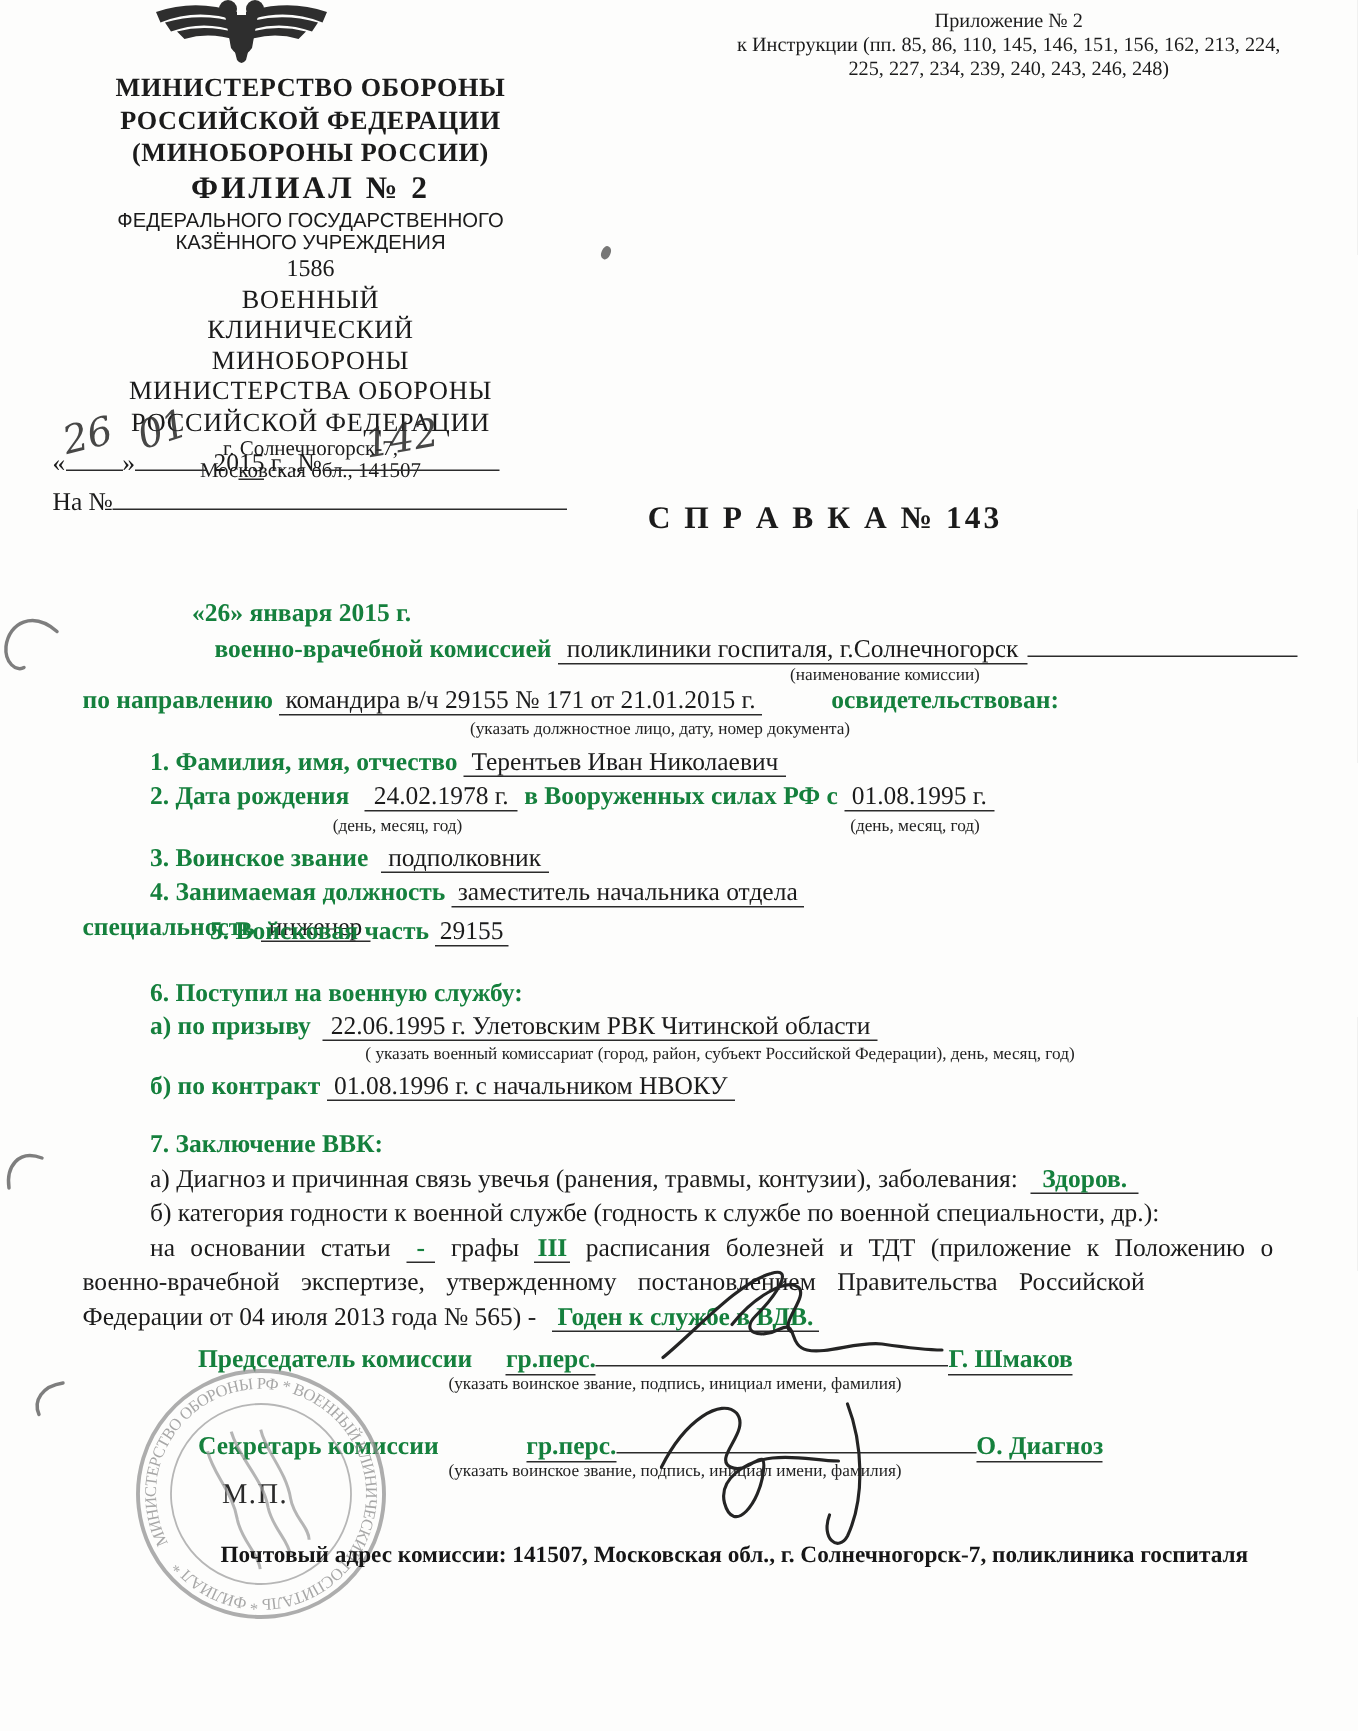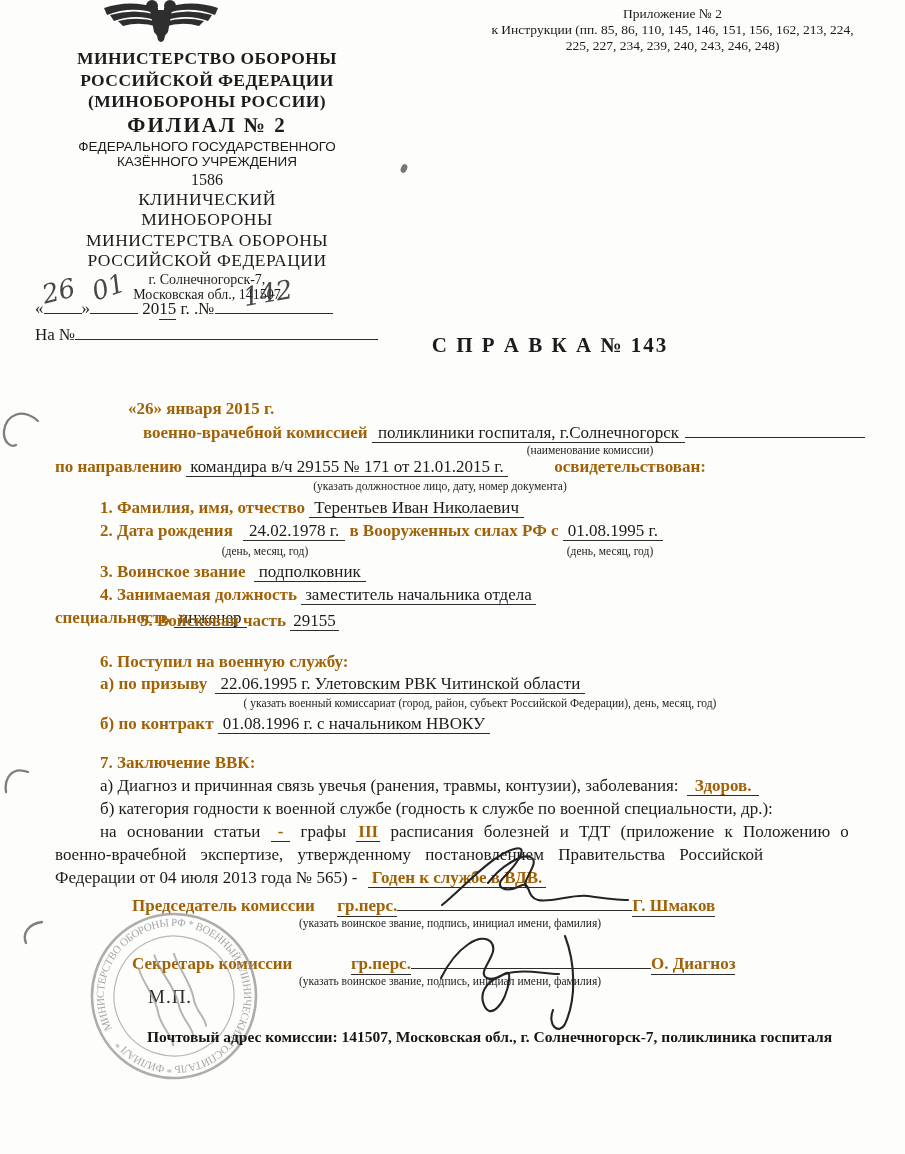--- a/index.html
+++ b/index.html
@@ -1,19 +1,19 @@
 <!DOCTYPE html>
 <html><head>
 <meta charset="utf-8">
 <style>
   html,body{margin:0;padding:0;background:#e8e8e8;}
   .page{position:relative;width:905px;height:1154px;background:#fdfdfc;overflow:hidden;
         font-family:"Liberation Serif","DejaVu Serif",serif;color:#1b1b1b;}
   .l{position:absolute;white-space:nowrap;font-size:17px;line-height:1.15;}
-  .b{font-weight:bold;color:#a16207;}
+  .b{font-weight:bold;color:#15803d;}
   .u{border-bottom:1.2px solid #2b2b2b;padding-bottom:1px;}
   .cap{position:absolute;font-size:11.5px;color:#232323;text-align:center;white-space:nowrap;}
   .blank{display:inline-block;border-bottom:1.2px solid #2b2b2b;height:1em;vertical-align:baseline;}
   .orgblock{position:absolute;left:22px;top:50px;width:370px;text-align:center;}
   .orgblock div{line-height:1.0;}
   .o-min{font-size:17.5px;font-weight:bold;letter-spacing:.4px;margin-bottom:4px;}
   .o-branch{font-size:21px;font-weight:bold;letter-spacing:2px;margin:3px 0 4px 0;}
   .o-sans{font-family:"Liberation Sans","DejaVu Sans",sans-serif;font-size:13.5px;margin-bottom:2px;}
   .o-num{font-size:16px;margin:3px 0;}
   .o-hosp{font-size:17.5px;letter-spacing:.5px;margin-bottom:3px;}
@@ -58,20 +58,21 @@
   </div>
 
   <div class="orgblock">
     <div class="o-min">МИНИСТЕРСТВО ОБОРОНЫ</div>
     <div class="o-min">РОССИЙСКОЙ ФЕДЕРАЦИИ</div>
     <div class="o-min">(МИНОБОРОНЫ РОССИИ)</div>
     <div class="o-branch">ФИЛИАЛ № 2</div>
     <div class="o-sans">ФЕДЕРАЛЬНОГО ГОСУДАРСТВЕННОГО</div>
     <div class="o-sans">КАЗЁННОГО УЧРЕЖДЕНИЯ</div>
     <div class="o-num">1586</div>
+    <div class="o-hosp">ВОЕННЫЙ</div>
     <div class="o-hosp">КЛИНИЧЕСКИЙ</div>
     <div class="o-hosp">МИНОБОРОНЫ</div>
     <div class="o-hosp">МИНИСТЕРСТВА ОБОРОНЫ</div>
     <div class="o-hosp">РОССИЙСКОЙ ФЕДЕРАЦИИ</div>
     <div class="o-addr">г. Солнечногорск-7,</div>
     <div class="o-addr">Московская обл., 141507</div>
   </div>
 
   <div class="l" style="left:35px;top:296px;">
     <span>«</span><span class="blank" style="width:38px;"></span><span>»</span><span class="blank" style="width:48px;"></span>

